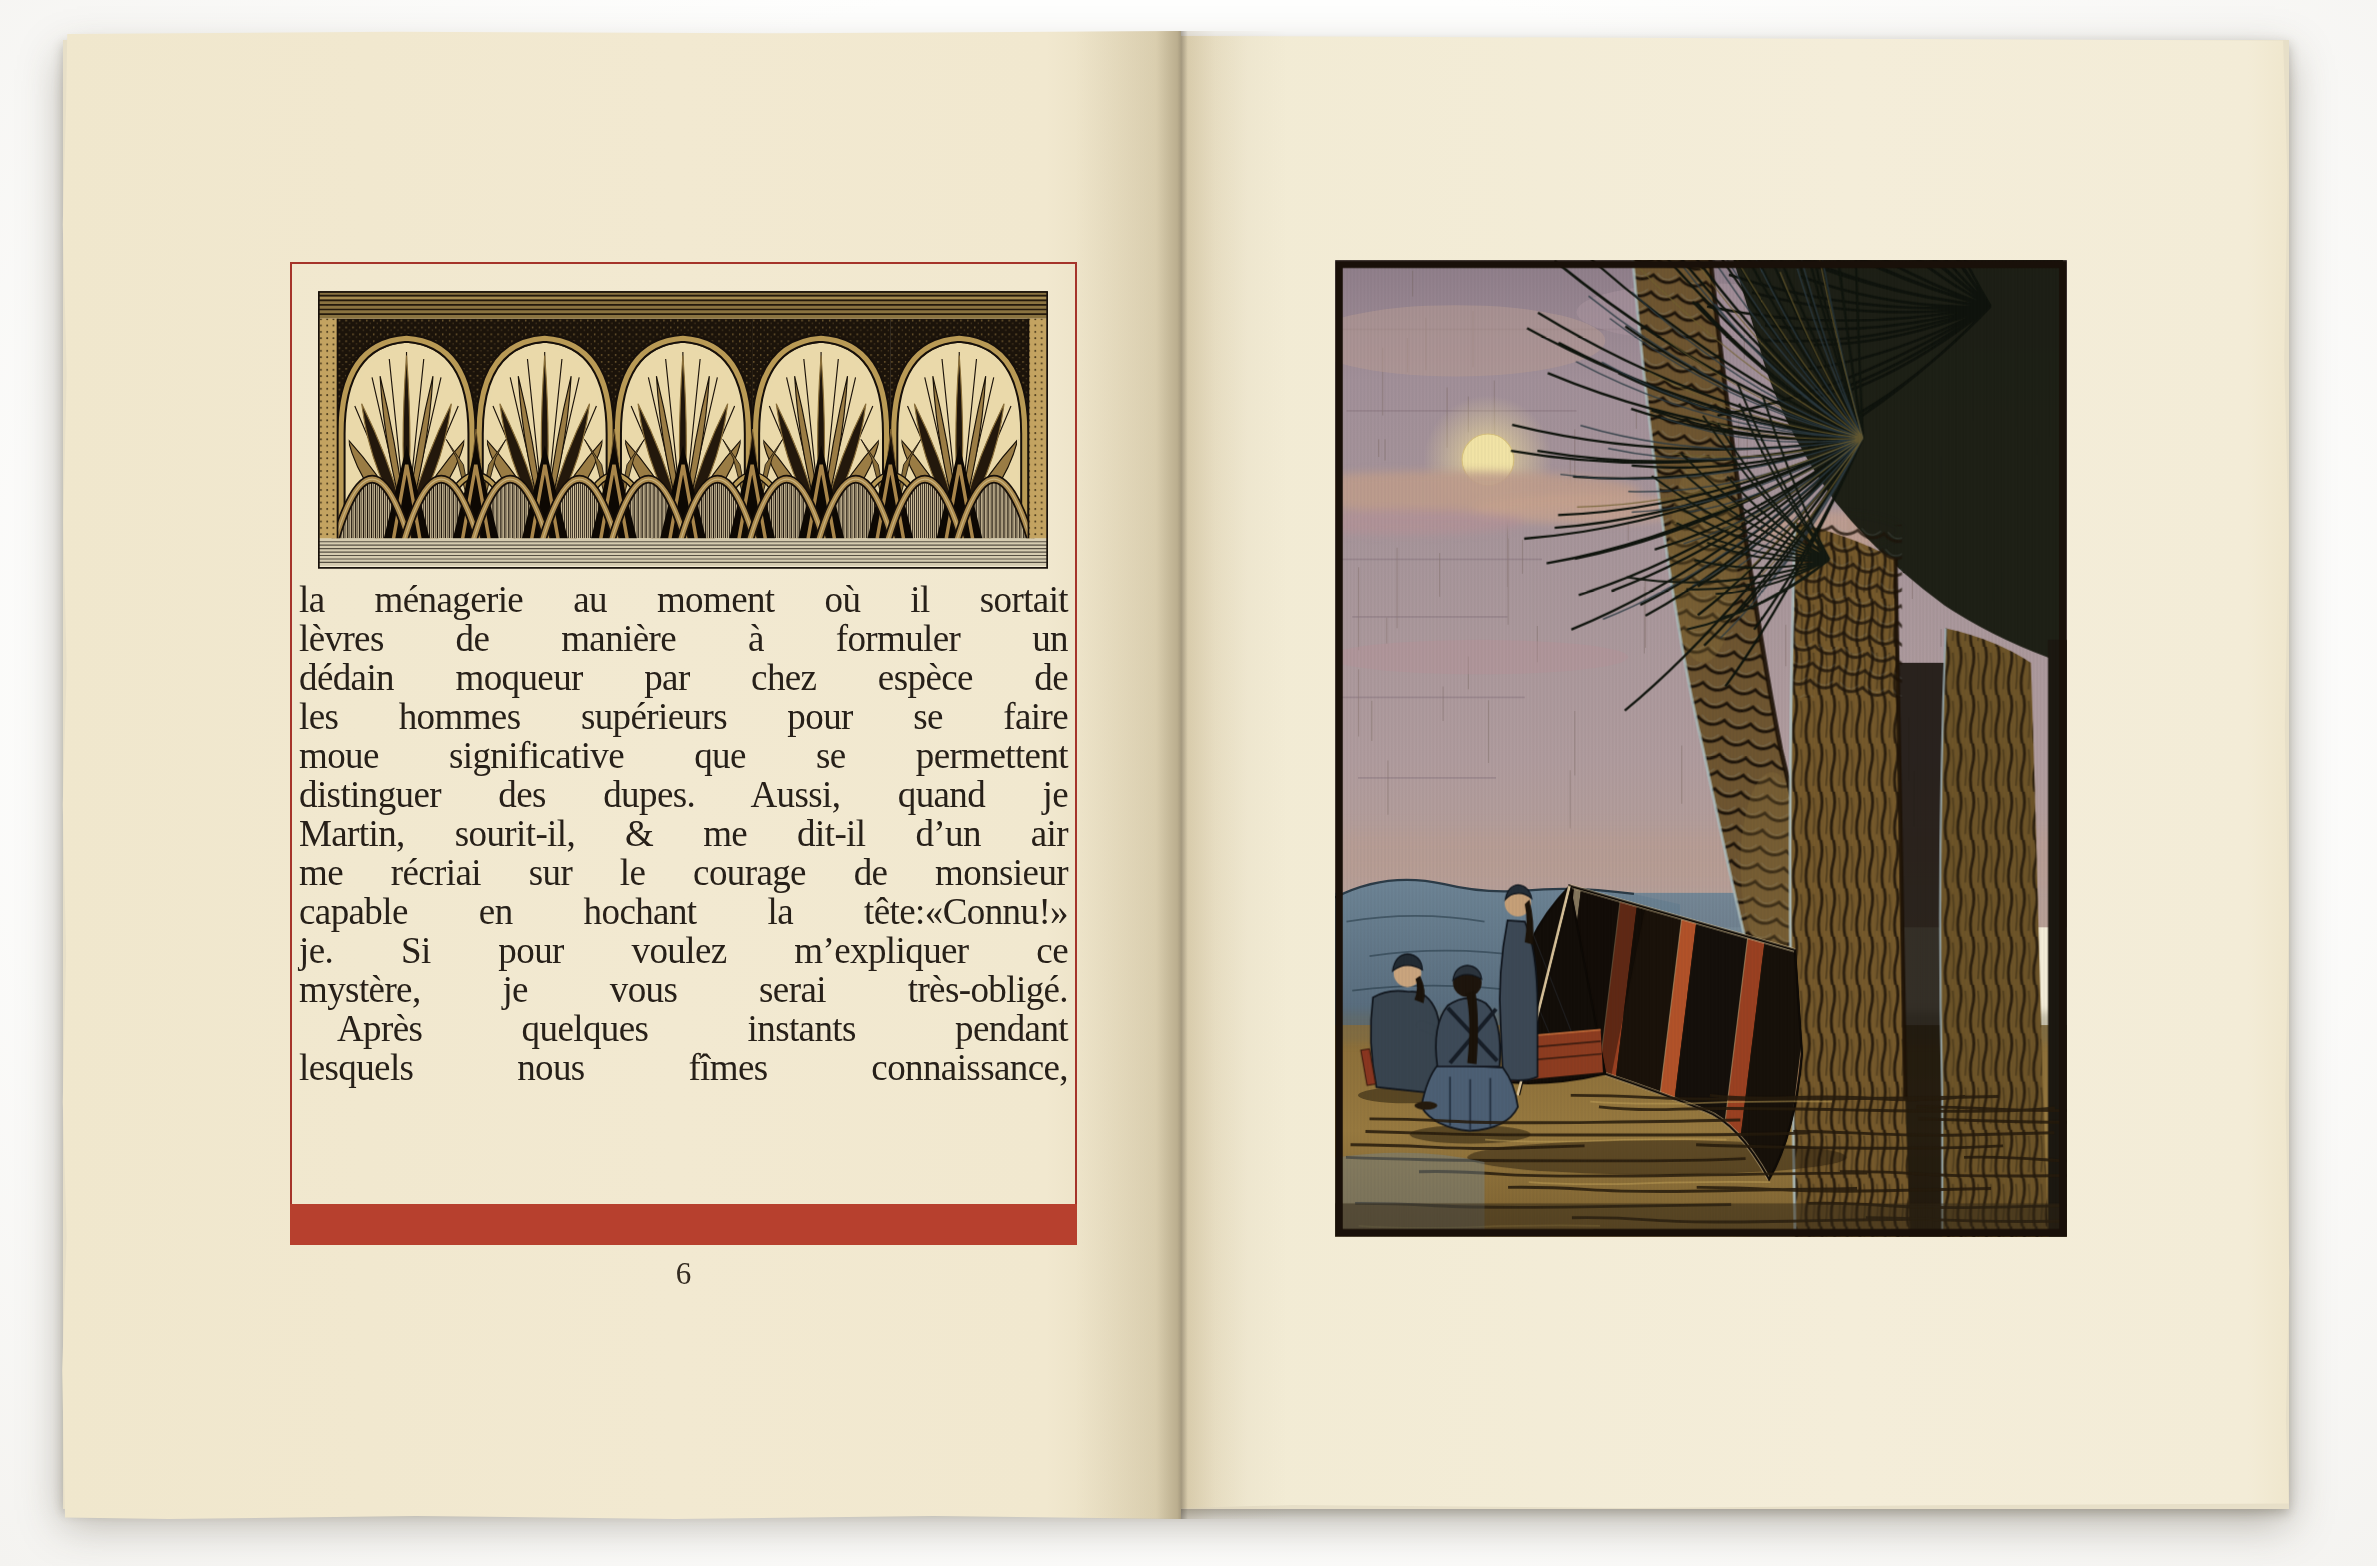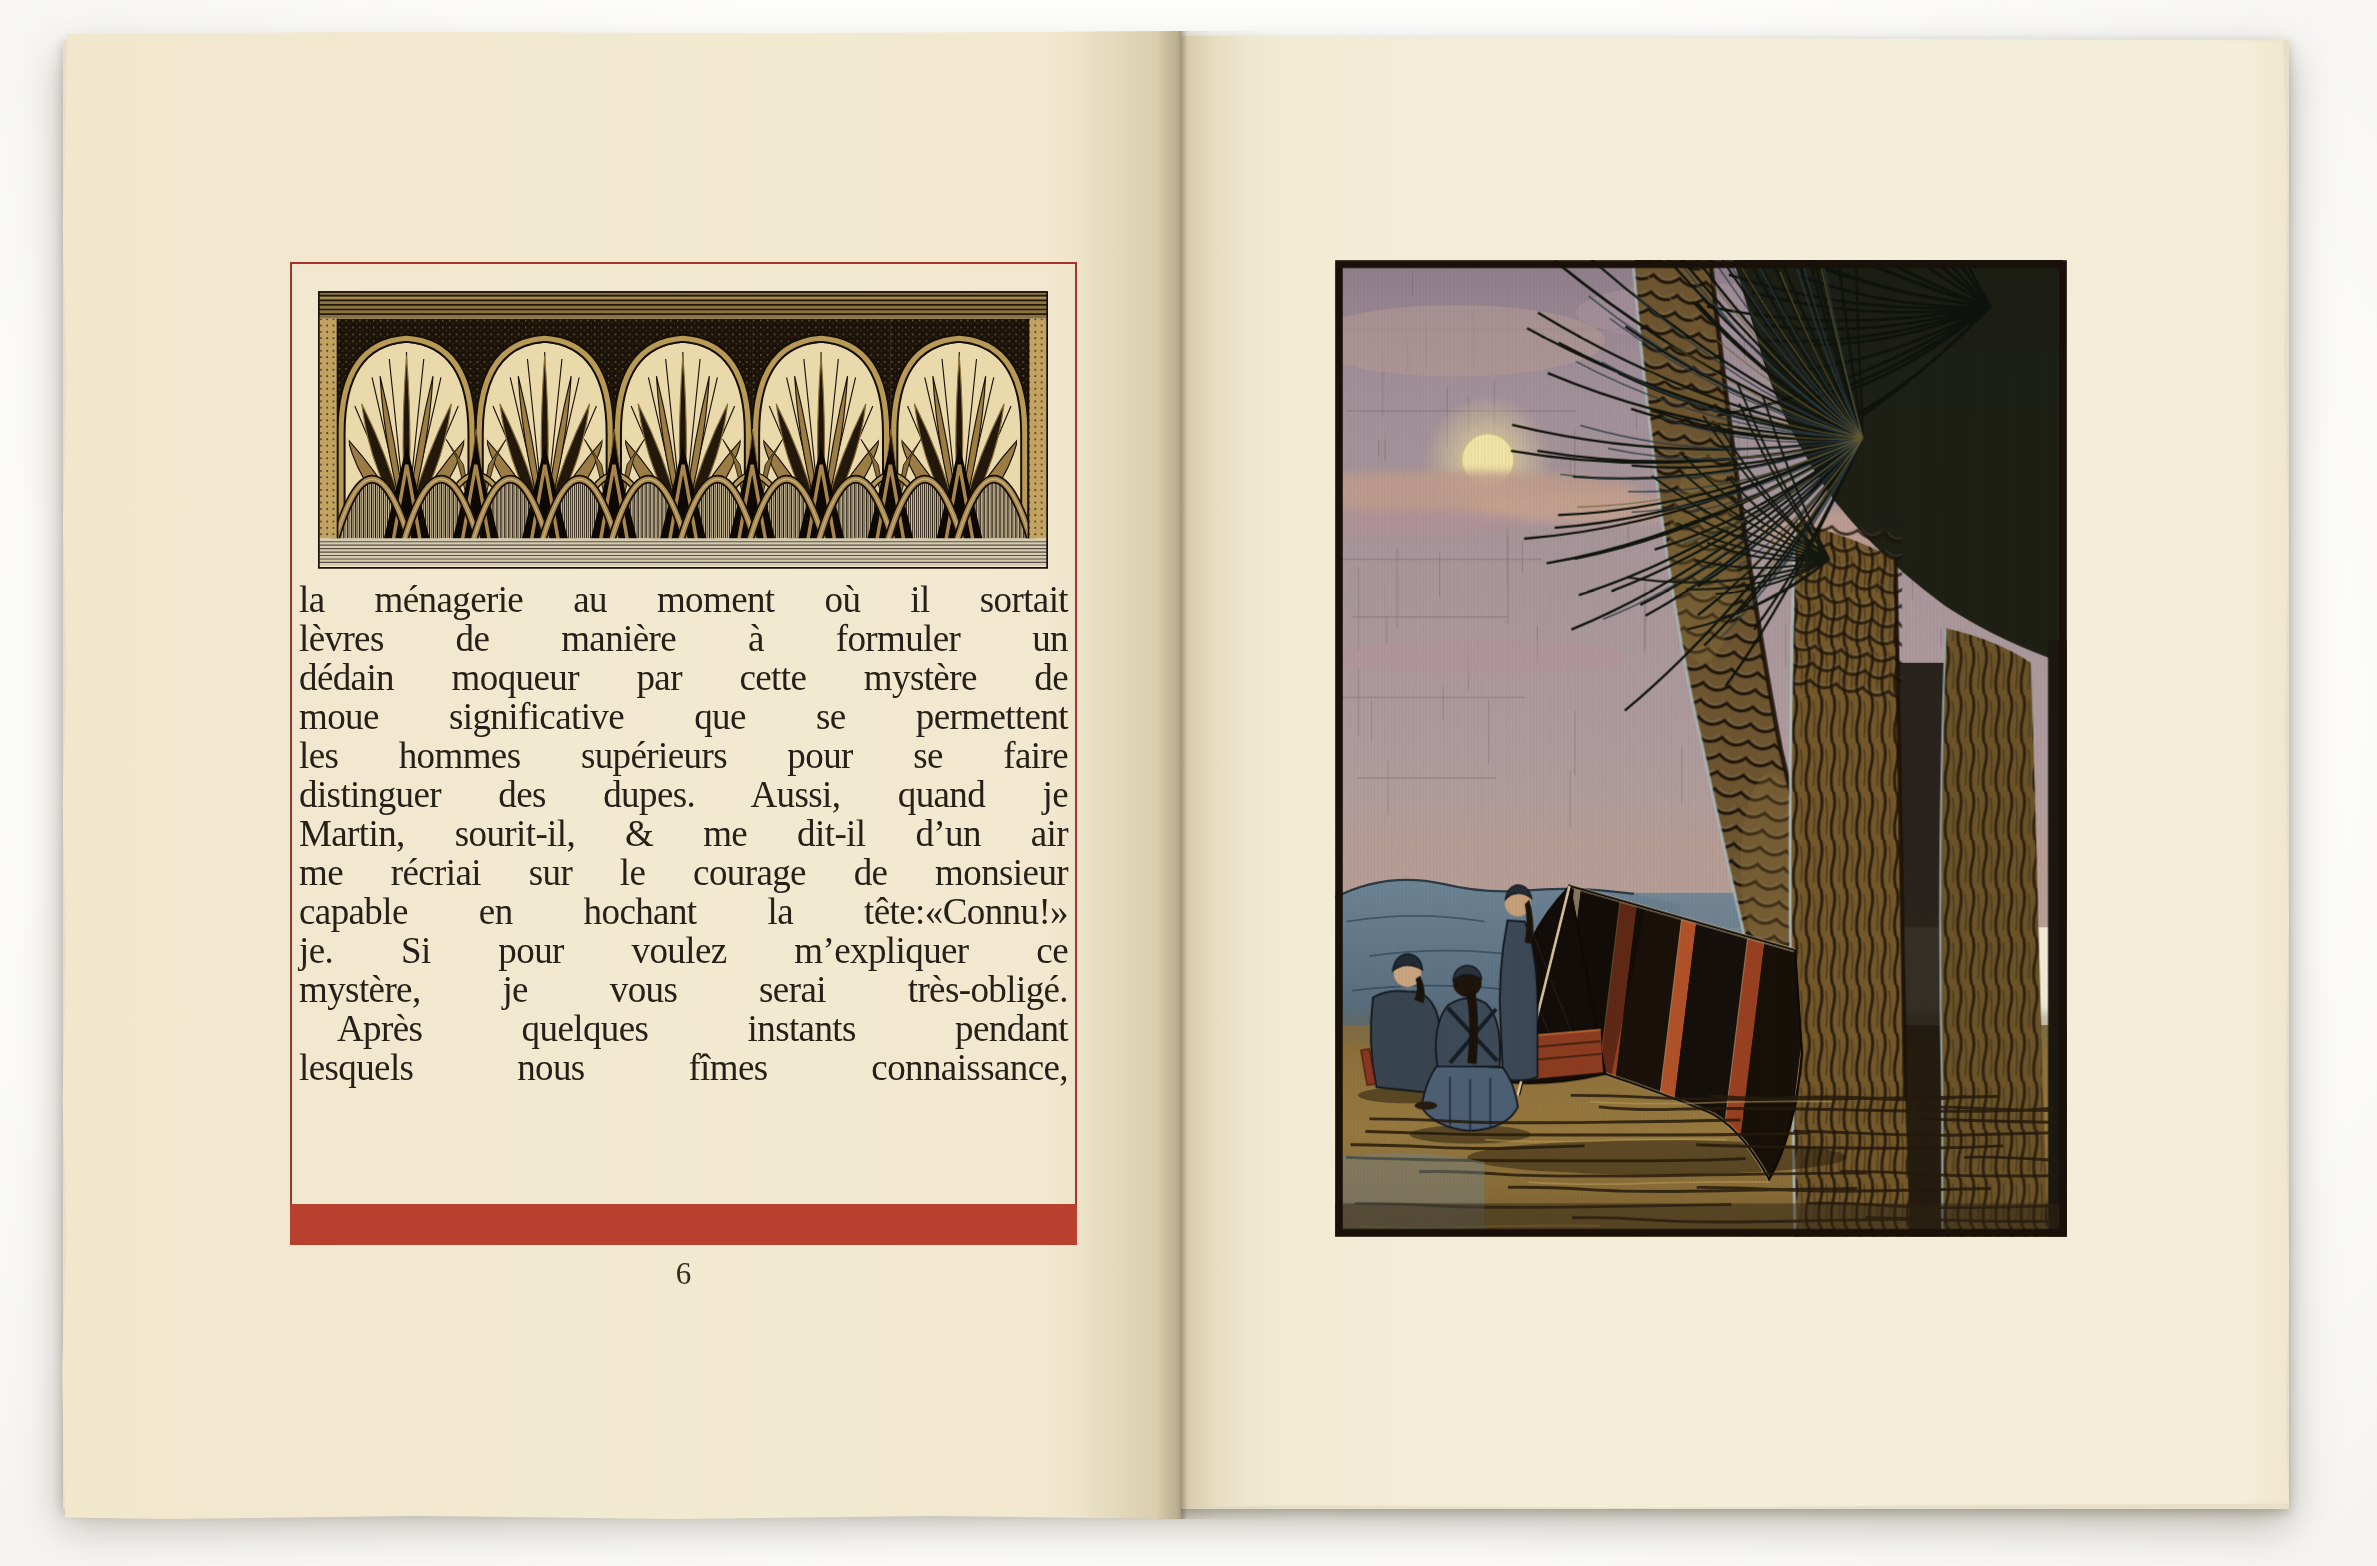--- a/index.html
+++ b/index.html
@@ -208,23 +208,23 @@
           <rect x="1236" y="48" width="32" height="382" fill="#c3a361"></rect>
           <rect x="1236" y="48" width="32" height="382" fill="url(#coldots)"></rect>
           <path d="M34,48 V430 M1236,48 V430" stroke="#17100a" stroke-width="3"></path>
         </g>
         <rect x="1.5" y="1.5" width="1267" height="480" fill="none" stroke="#17100a" stroke-width="3"></rect>
       </svg>
 
       <div class="text-block">
         <div class="tline">la ménagerie au moment où il sortait</div>
         <div class="tline">lèvres de manière à formuler un</div>
-        <div class="tline">dédain moqueur par cette mystère de</div>
+        <div class="tline">dédain moqueur par chez espèce de</div>
+        <div class="tline">les hommes supérieurs pour se faire</div>
         <div class="tline">moue significative que se permettent</div>
-        <div class="tline">les hommes supérieurs pour se faire</div>
         <div class="tline">distinguer des dupes. Aussi, quand je</div>
         <div class="tline">Martin, sourit-il, &amp; me dit-il d’un air</div>
         <div class="tline">me récriai sur le courage de monsieur</div>
         <div class="tline">capable en hochant la tête:«Connu!»</div>
         <div class="tline">je. Si pour voulez m’expliquer ce</div>
         <div class="tline">mystère, je vous serai très-obligé.</div>
         <div class="tline indent">Après quelques instants pendant</div>
         <div class="tline">lesquels nous fîmes connaissance,</div>
       </div>
 

